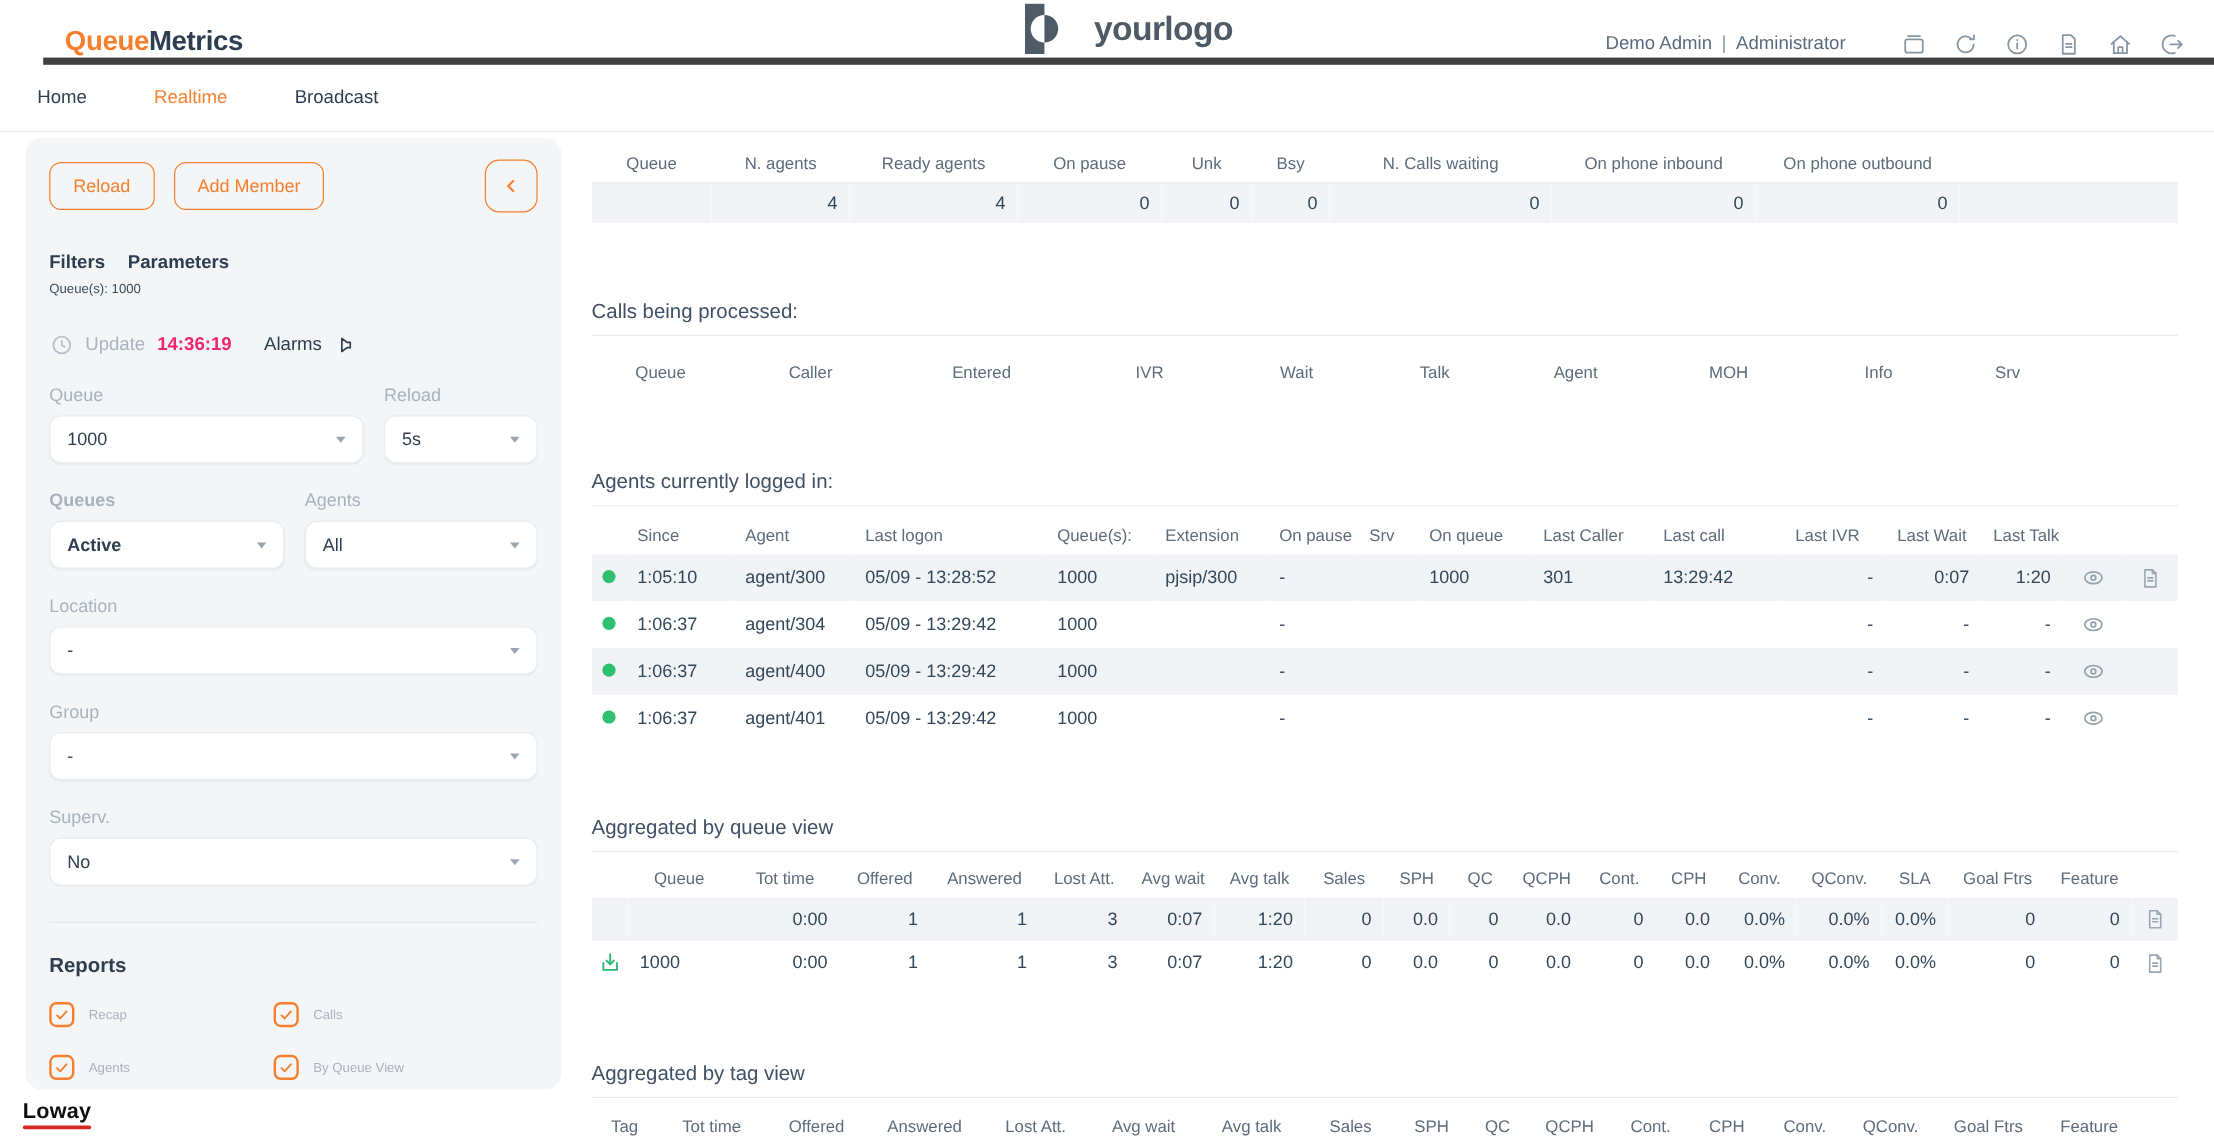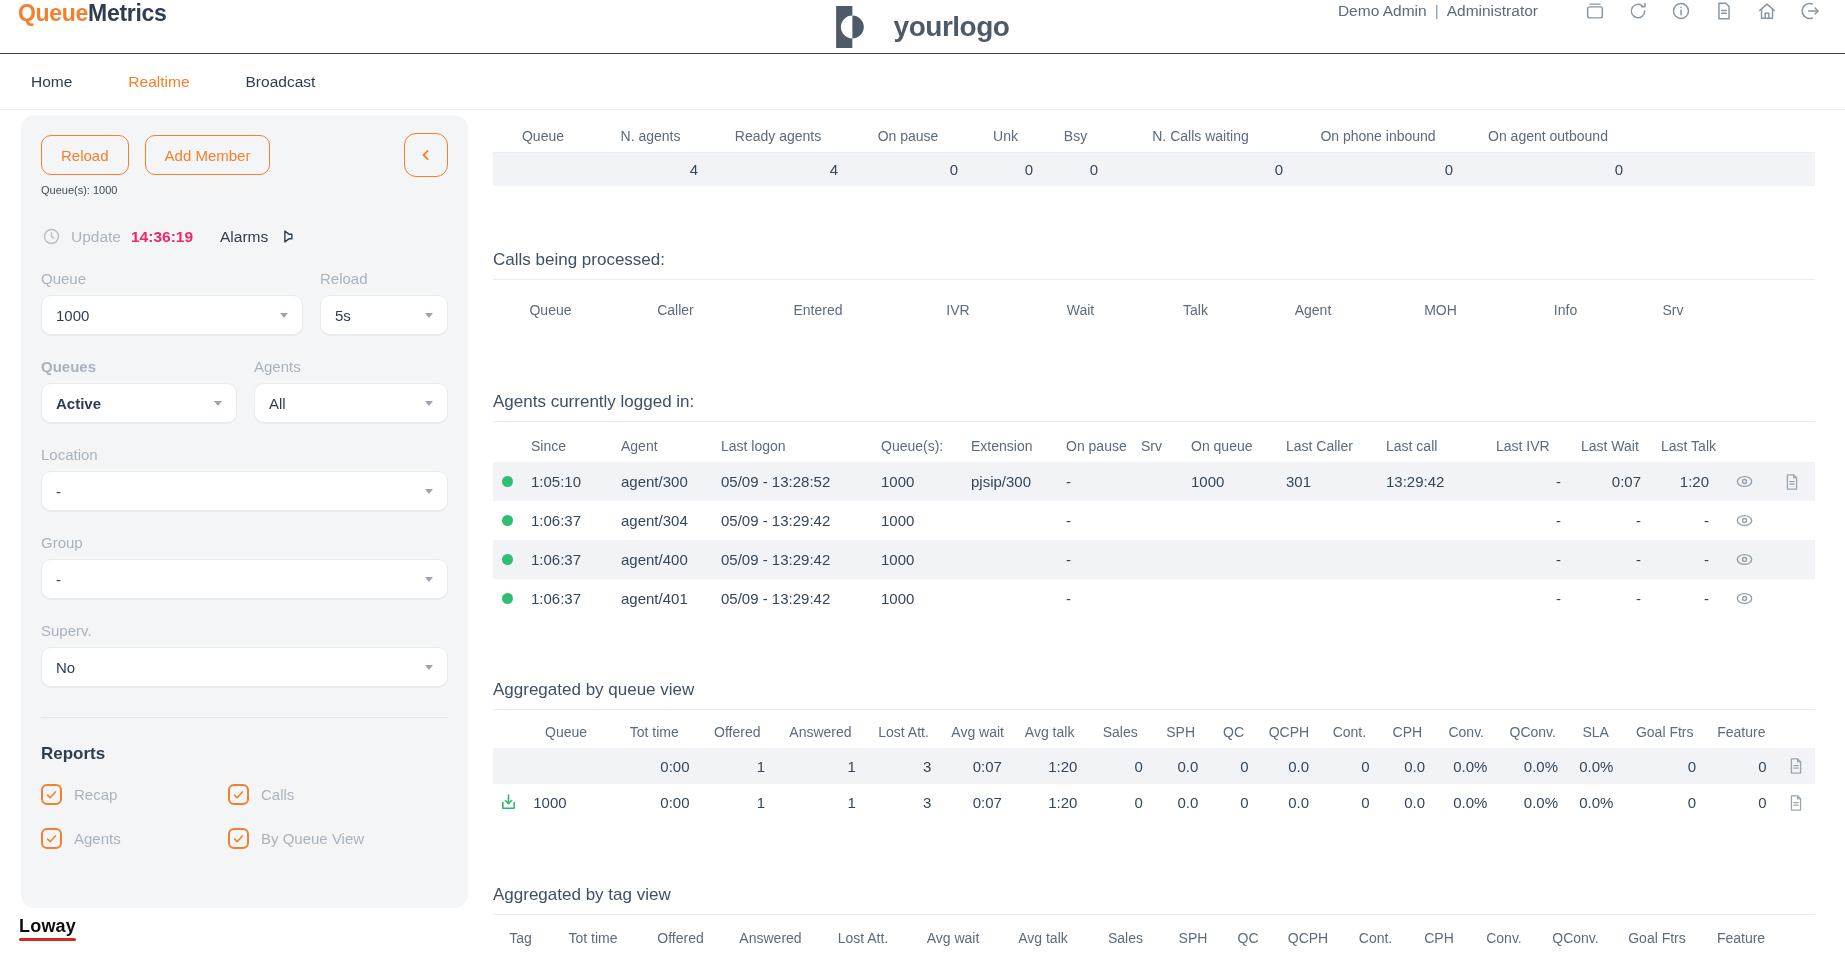--- a/index.html
+++ b/index.html
@@ -4,22 +4,22 @@
 <style>
   :root{
     --accent:#f57f2c; --navy:#2e3d4f; --time-pink:#f0266d;
     --online-green:#2fbf71; --inbound-green:#2bb673; --slate-logo:#4e5a66;
   }
   *{box-sizing:border-box; margin:0; padding:0;}
   html,body{width:1845px;height:957px;overflow:hidden;background:#fff;
     font-family:"Liberation Sans", sans-serif; color:#33475b;}
 
   
-  .topbar{height:54px;display:flex;align-items:flex-start;padding:0 24px 0 18px;
-    border-bottom:1px solid #404040;position:relative;background:#fff;}
+  .topbar{height:54px;display:flex;align-items:flex-end;padding:0 24px 0 18px;
+    border-bottom:6px solid #404040;position:relative;background:#fff;margin-left:36px;}
   .brand{font-size:23px;font-weight:700;letter-spacing:-.3px;white-space:nowrap;}
   .brand .p1{color:var(--accent);} .brand .p2{color:var(--navy);}
   .center-logo{position:absolute;left:50%;top:50%;transform:translate(-50%,-50%);
     display:flex;align-items:center;gap:16px;}
   .center-logo .lg-text{font-size:28px;font-weight:800;color:var(--slate-logo);letter-spacing:-.5px;}
   .user-area{margin-left:auto;display:flex;align-items:center;}
   .user-text{font-size:15.5px;color:#5a6b7d;display:flex;align-items:center;gap:8px;}
   .user-sep{color:#8a97a5;}
   .hicons{display:flex;align-items:center;gap:21px;margin-left:46px;}
   .hicon{width:22px;height:22px;display:flex;align-items:center;justify-content:center;cursor:pointer;}
@@ -59,21 +59,21 @@
   .caret{margin-left:auto;width:0;height:0;border-left:4.5px solid transparent;
     border-right:4.5px solid transparent;border-top:5.5px solid #9aa5b1;}
   .w-queue{width:262px;} .w-rel{width:128px;} .w-hl{width:196px;font-weight:bold;} .w-hr{width:194px;} .w-full{width:100%;}
   .divider{margin-top:30px;border-top:1px solid #e2e6ea;}
   .reports-title{margin-top:26px;font-size:17px;font-weight:600;color:var(--navy);}
   .chk-grid{display:grid;grid-template-columns:187px 1fr;row-gap:23px;margin-top:20px;}
   .chk{display:flex;align-items:center;gap:12px;cursor:pointer;}
   .box{width:21px;height:21px;border:2px solid var(--accent);border-radius:6px;flex:none;
     display:flex;align-items:center;justify-content:center;}
   .box svg{stroke:var(--accent);fill:none;stroke-width:2.4;stroke-linecap:round;stroke-linejoin:round;}
-  .chk-label{font-size:15px;color:#a9b3be;}
+  .chk-label{font-size:11px;color:#a9b3be;}
 
   
   .loway{position:absolute;left:19px;top:916px;font-size:18px;font-weight:800;color:#0d0d0d;
     letter-spacing:.2px;display:inline-block;}
   .loway::after{content:"";display:block;height:2.5px;background:#d6281e;border-radius:3px;margin-top:1px;}
 
   
   .main{flex:1;padding:8px 0 0 25px;}
   .section-title{font-size:17px;color:#3f5066;font-weight:500;}
   .rule{border:none;border-top:1px solid #e9edf1;margin-top:9px;width:1322px;}
@@ -176,20 +176,24 @@
       <div class="btn-row">
         <button class="btn">Reload</button>
         <button class="btn">Add Member</button>
         <span class="collapse-btn">
           <svg width="20" height="20" viewBox="0 0 24 24">
               <path d="M14 7l-5 5 5 5"></path>
             </svg>
         </span>
       </div>
 
+      <div class="tabs-row">
+        <span class="side-tab">Filters</span>
+        <span class="side-tab">Parameters</span>
+      </div>
       <div class="queues-summary">Queue(s): 1000</div>
 
       <div class="update-row">
         <svg width="21" height="21" viewBox="0 0 24 24" fill="none" stroke="#b6bfc9" stroke-width="1.7" stroke-linecap="round" stroke-linejoin="round">
             <circle cx="12" cy="12" r="8"></circle>
             <path d="M12 8v4.2l2.8 1.6"></path>
           </svg>
         <span class="update-label">Update</span>
         <span class="update-time">14:36:19</span>
         <span class="alarms-label">Alarms</span>
@@ -319,21 +323,21 @@
           <thead>
             <tr>
               <th>Queue</th>
               <th>N. agents</th>
               <th>Ready agents</th>
               <th>On pause</th>
               <th>Unk</th>
               <th>Bsy</th>
               <th>N. Calls waiting</th>
               <th>On phone inbound</th>
-              <th>On agent outbound</th>
+              <th>On phone outbound</th>
               <th></th>
             </tr>
           </thead>
           <tbody>
             <tr>
               <td></td>
               <td>4</td>
               <td>4</td>
               <td>0</td>
               <td>0</td>

